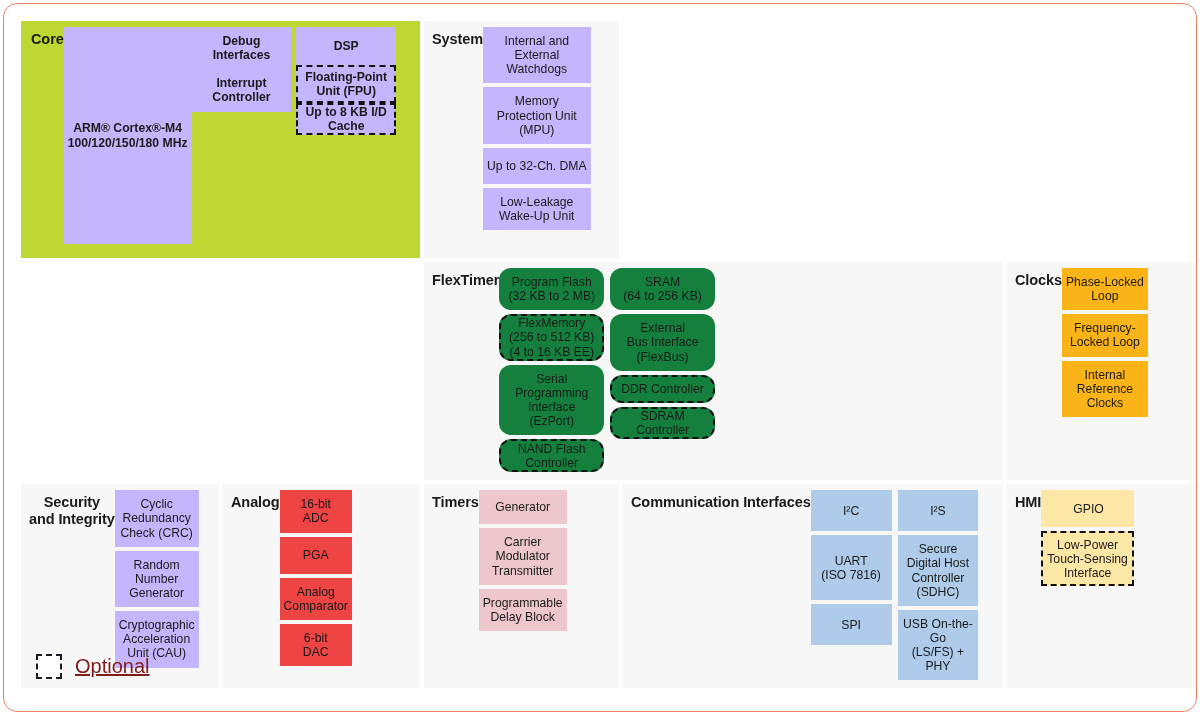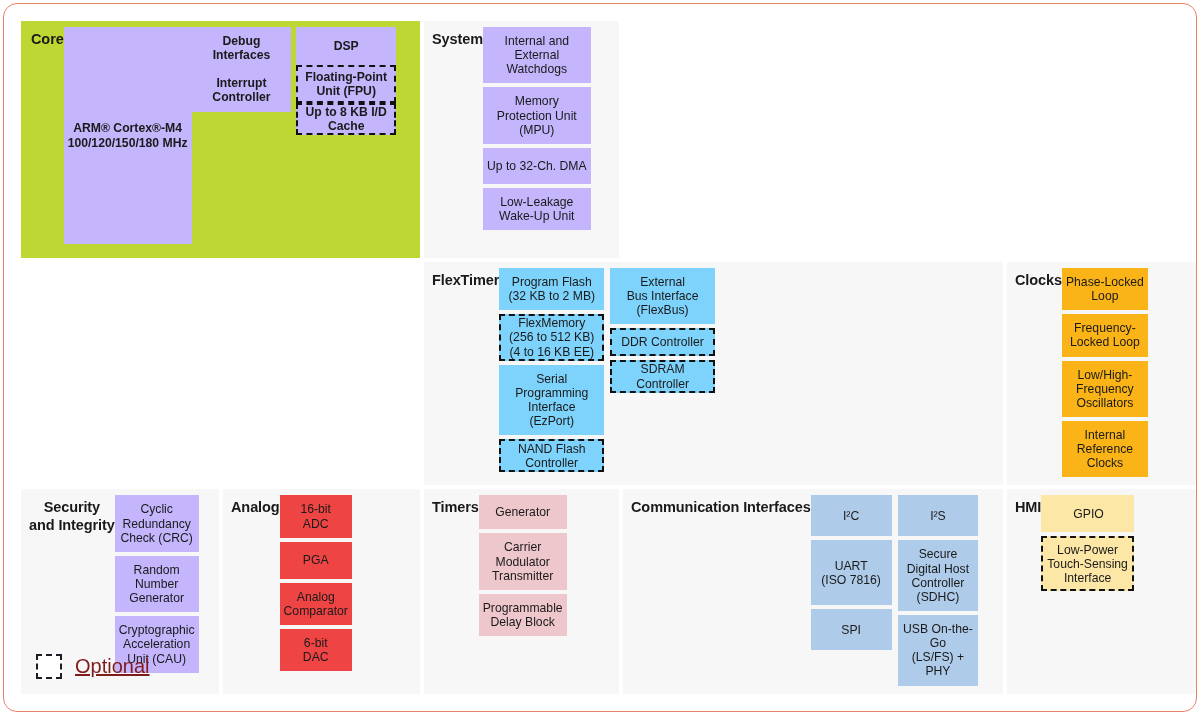--- a/index.html
+++ b/index.html
@@ -64,21 +64,21 @@
     padding: 7px 4px;
     min-height: 26px;
   }
   .blk.dashed {
     border: 2px dashed #111111;
     padding: 0 4px;
   }
   
   .t-corelight { background: #c4b5fd; font-weight: bold; }
   .t-gray      { background: #c4b5fd; }
-  .t-orange    { background: #7dd3fc; }
+  .t-orange    { background: #15803d; border-radius: 12px; }
   .t-amber     { background: #fbb417; }
   .t-purple    { background: #ef4444; }
   .t-pink      { background: #eec7cd; }
   .t-blue      { background: #aecbe9; }
   .t-yellow    { background: #fde7a6; padding-left: 6px; }
 
   
   .core-top { margin-bottom: 4px; }
   .core-body { display: flex; gap: 5px; }
   .core-body > div { flex: 1; display: flex; flex-direction: column; }
@@ -145,33 +145,33 @@
     <div class="panel" style="grid-column:3 / span 2">
       <div class="panel-title">FlexTimer</div>
       <div class="cols2">
         <div class="blocks">
           <div class="blk t-orange" style="min-height:39px">Program Flash<br>(32 KB to 2 MB)</div>
           <div class="blk t-orange dashed" style="min-height:46px">FlexMemory<br>(256 to 512 KB)<br>(4 to 16 KB EE)</div>
           <div class="blk t-orange" style="min-height:62px">Serial<br>Programming<br>Interface<br>(EzPort)</div>
           <div class="blk t-orange dashed" style="min-height:33px">NAND Flash<br>Controller</div>
         </div>
         <div class="blocks">
+          <div class="blk t-orange" style="min-height:39px">SRAM<br>(64 to 256 KB)</div>
           <div class="blk t-orange" style="min-height:51px">External<br>Bus Interface<br>(FlexBus)</div>
           <div class="blk t-orange dashed" style="min-height:28px">DDR Controller</div>
           <div class="blk t-orange dashed" style="min-height:28px">SDRAM Controller</div>
         </div>
       </div>
     </div>
 
     <div class="panel">
       <div class="panel-title">Clocks</div>
       <div class="blocks">
         <div class="blk t-amber" style="min-height:39px">Phase-Locked<br>Loop</div>
         <div class="blk t-amber" style="min-height:39px">Frequency-<br>Locked Loop</div>
-        <div class="blk t-amber" style="min-height:48px">Low/High-<br>Frequency<br>Oscillators</div>
         <div class="blk t-amber" style="min-height:48px">Internal<br>Reference<br>Clocks</div>
       </div>
     </div>
 
     <div class="panel">
       <div class="panel-title">Security<br>and Integrity</div>
       <div class="blocks">
         <div class="blk t-gray" style="min-height:54px">Cyclic<br>Redundancy<br>Check (CRC)</div>
         <div class="blk t-gray" style="min-height:54px">Random<br>Number<br>Generator</div>
         <div class="blk t-gray" style="min-height:54px">Cryptographic<br>Acceleration<br>Unit (CAU)</div>

